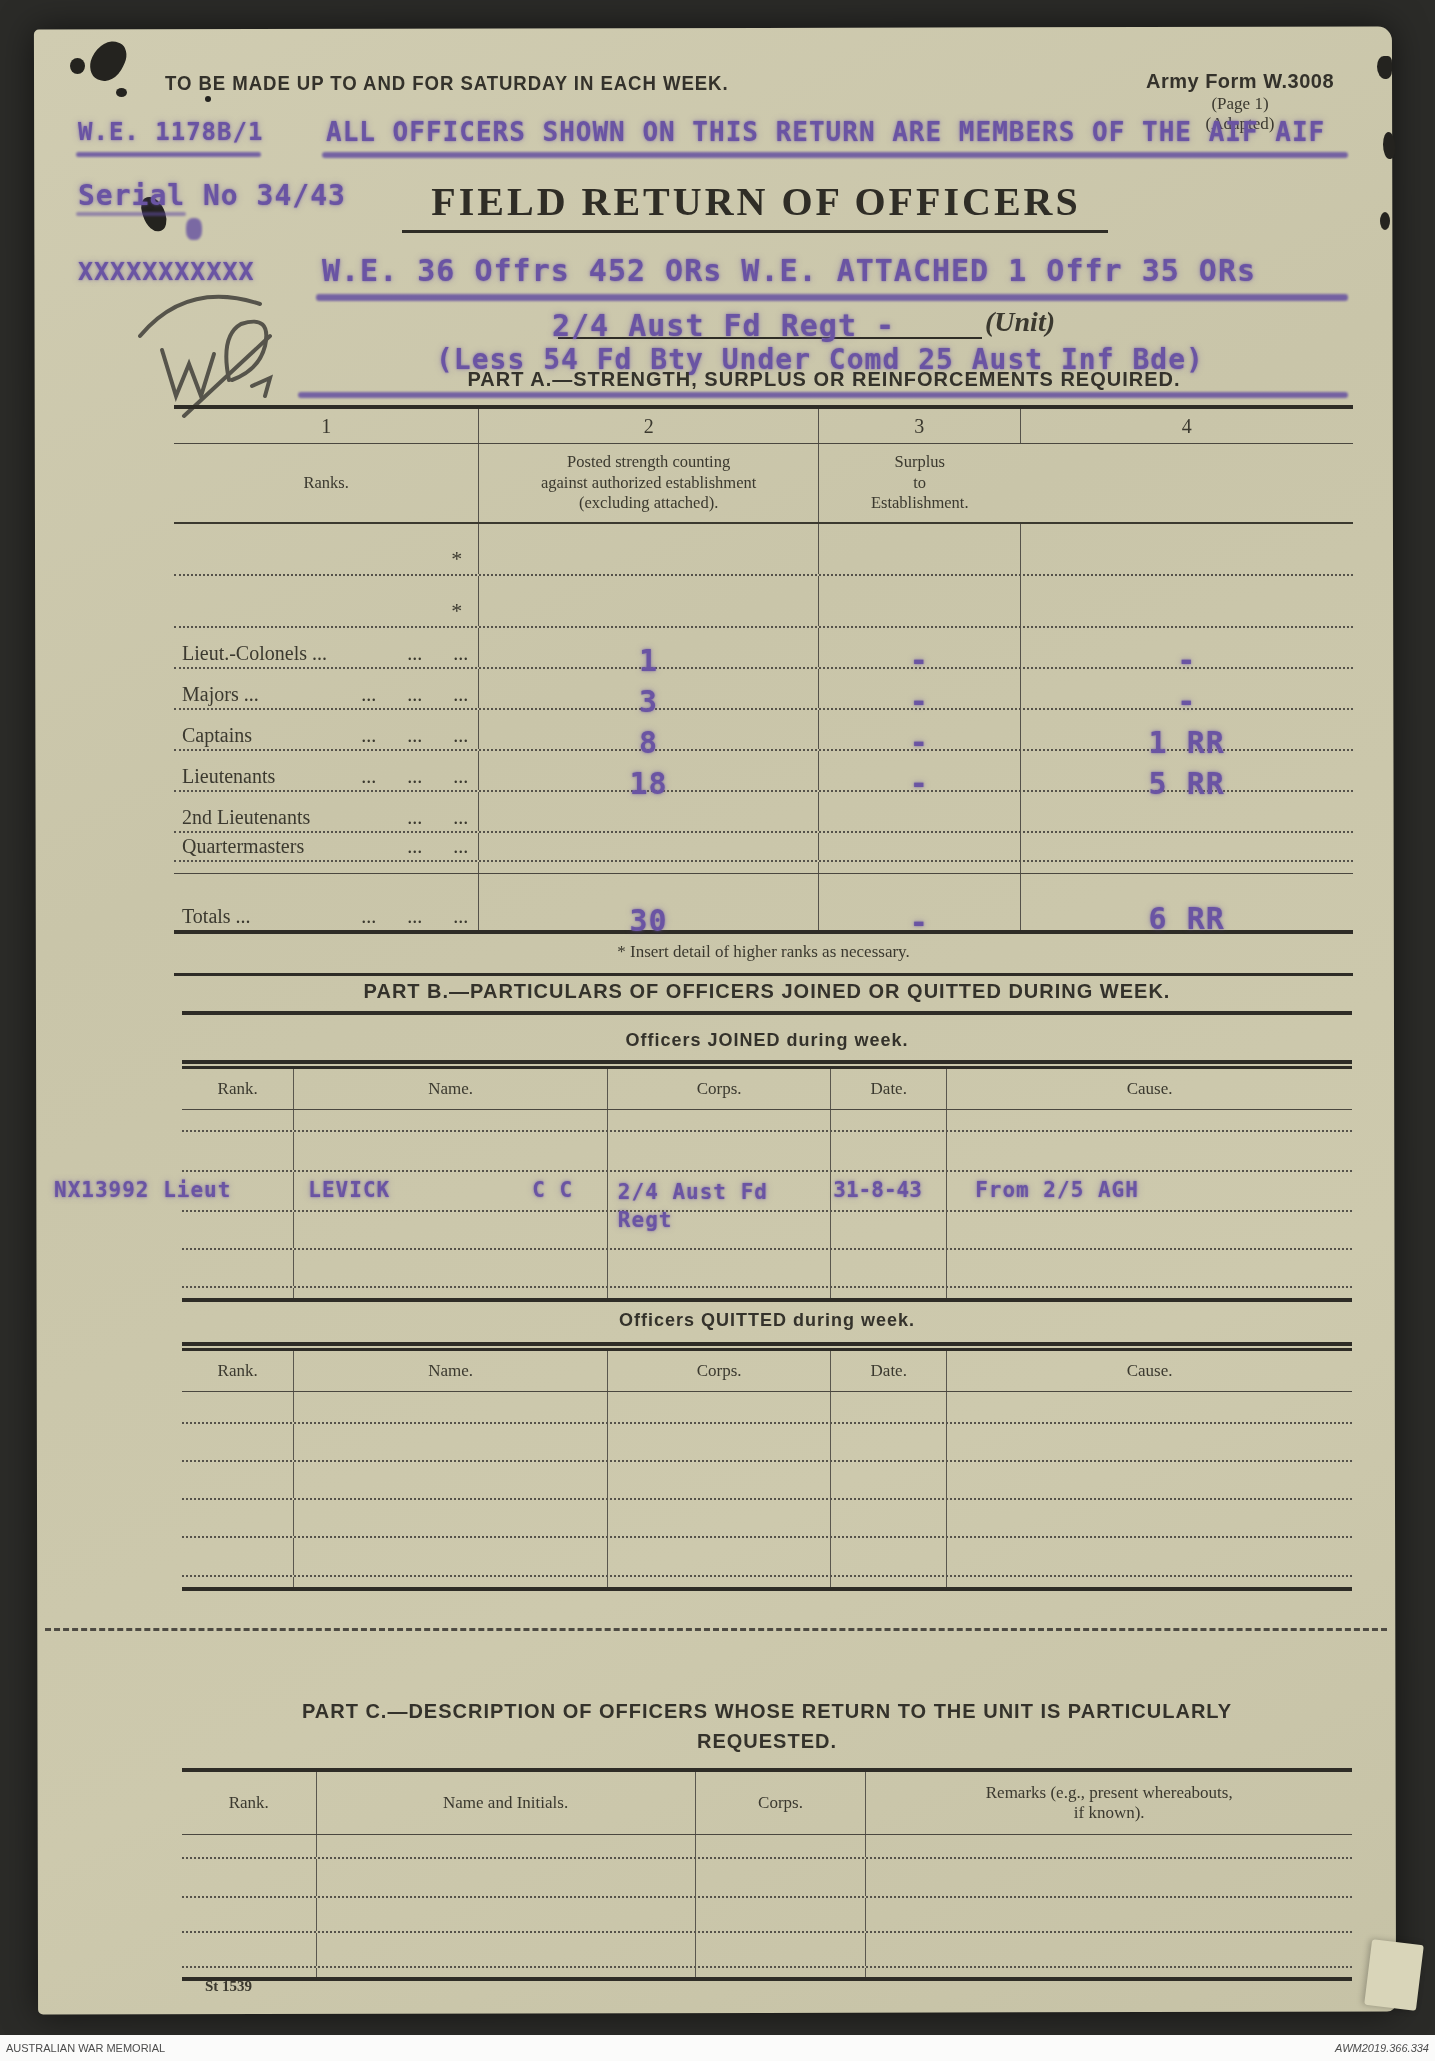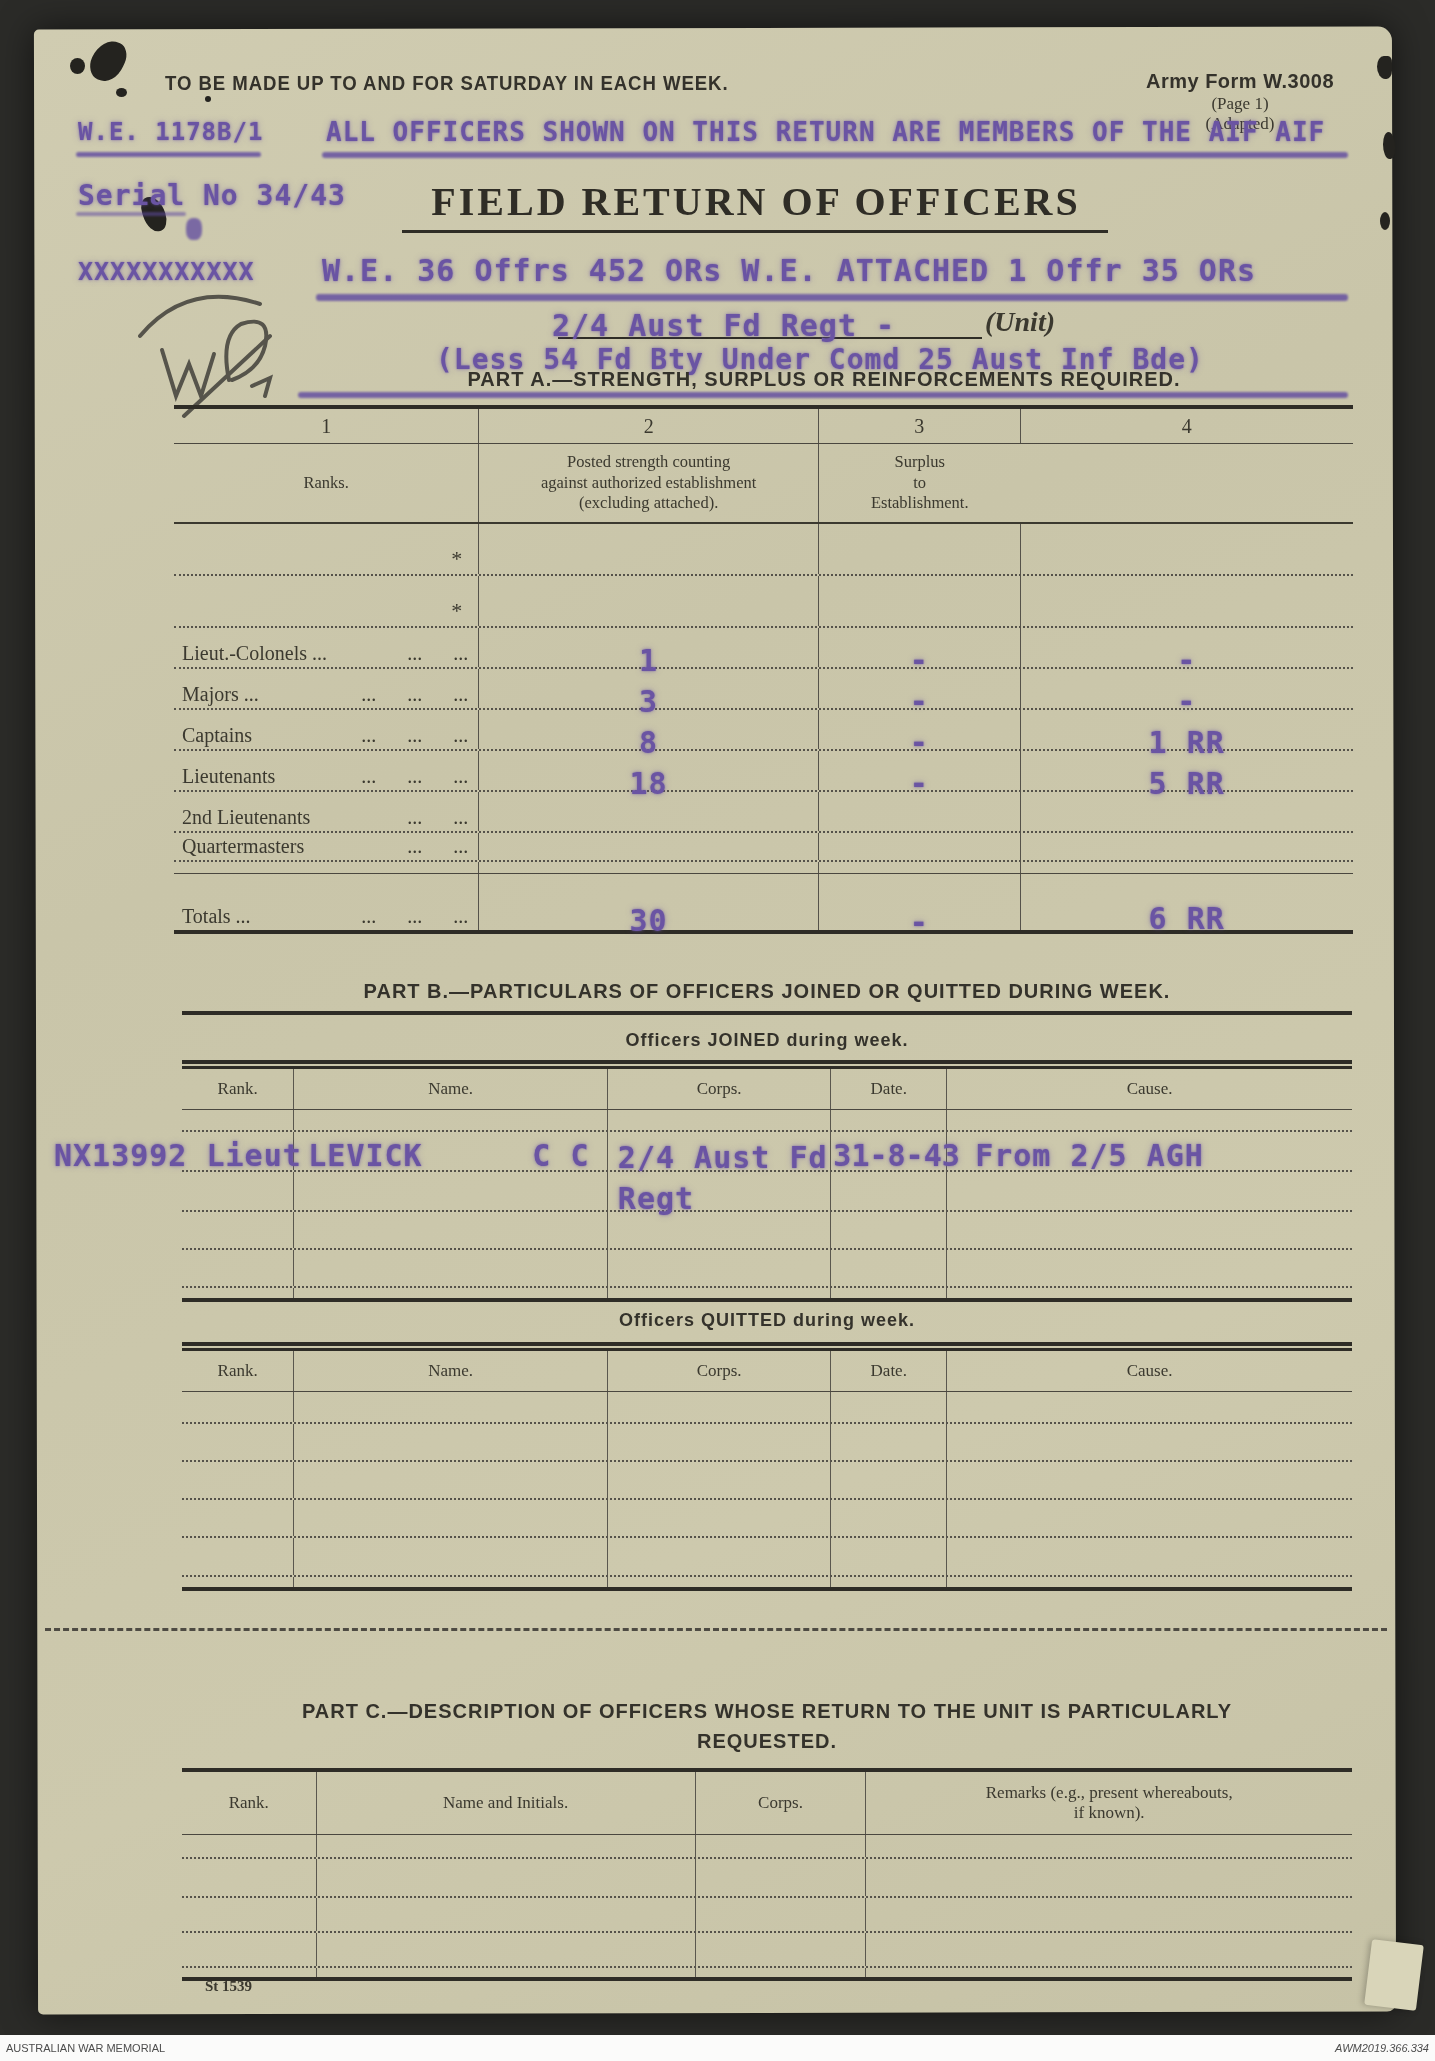--- a/index.html
+++ b/index.html
@@ -51,21 +51,21 @@
   .b-row{display:grid;grid-template-columns:9.6% 26.8% 19.1% 9.9% 34.6%;}
   .c-row{display:grid;grid-template-columns:11.5% 32.4% 14.6% 41.5%;}
   .b-row .c,.c-row .c{border-right:1.3px solid #5a574e;position:relative;box-sizing:border-box;}
   .b-row .c:last-child,.c-row .c:last-child{border-right:none;}
   .thead{font-size:17px;}
   .thead .c{display:flex;align-items:center;justify-content:center;text-align:center;
             white-space:pre-line;line-height:1.2;padding:4px 6px;}
   .rule{position:absolute;background:#2e2c26;height:3.5px;}
   .dash{position:absolute;left:45px;width:1342px;border-top:3px dashed #4e4b43;}
   
-  .jr{font-size:30px;}
+  .jr{font-size:21px;margin-top:40px;}
   
   #wd{position:absolute;left:132px;top:278px;}
   #footerbar{position:absolute;left:0;bottom:0;width:1435px;height:26px;background:#fbfbfa;
     font-family:"Liberation Sans", sans-serif;font-size:11px;color:#4c4c4c;}
   #footerbar .l{position:absolute;left:6px;top:7px;}
   #footerbar .r{position:absolute;right:6px;top:7px;font-style:italic;}
 </style>
 </head>
 <body>
 
@@ -249,20 +249,21 @@
     <div class="c vcell">
         <span class="pur val" style="top:32px;">30</span>
       </div>
     <div class="c vcell">
         <span class="pur val" style="top:34px;">-</span>
       </div>
     <div class="c vcell">
         <span class="pur val" style="top:30px;">6 RR</span>
       </div>
   </div>
+  <div class="footnote" style="border-bottom:3px solid #2e2c26;">* Insert detail of higher ranks as necessary.</div>
 </div>
 
 <div class="abs blk ctr" style="left:182px;top:980px;width:1170px;font-size:20px;">PART B.—PARTICULARS OF OFFICERS JOINED OR QUITTED DURING WEEK.</div>
 <div class="rule" style="left:182px;top:1011px;width:1170px;"></div>
 <div class="abs blk ctr" style="left:182px;top:1030px;width:1170px;font-size:18px;">Officers JOINED during week.</div>
 <div class="rule" style="left:182px;top:1060px;width:1170px;"></div>
 
 <div class="tbl" style="top:1066px;">
   <div class="b-row thead sol" style="height:40px;">
     <div class="c">Rank.</div>

